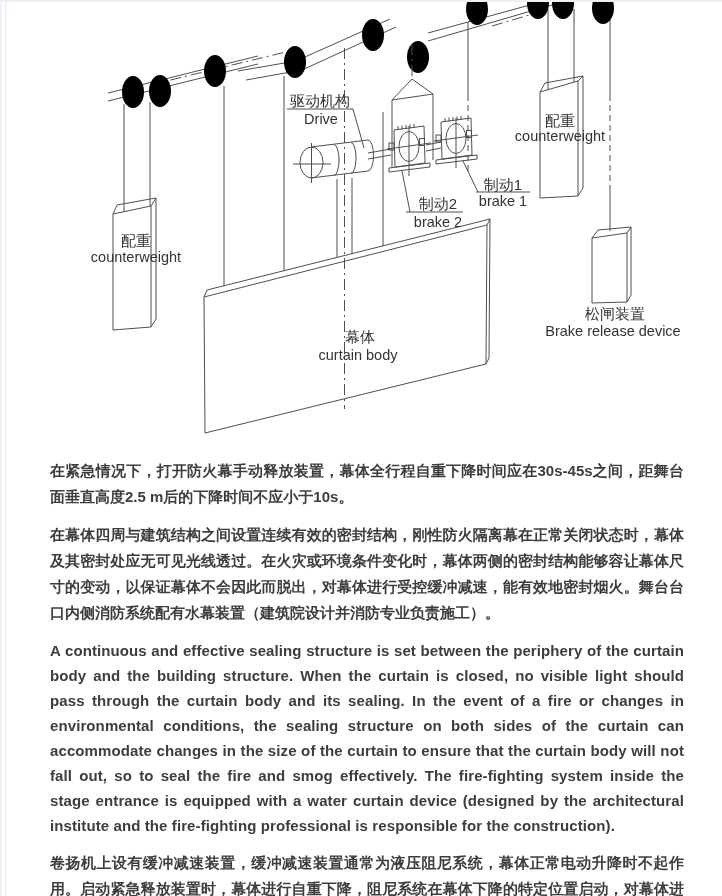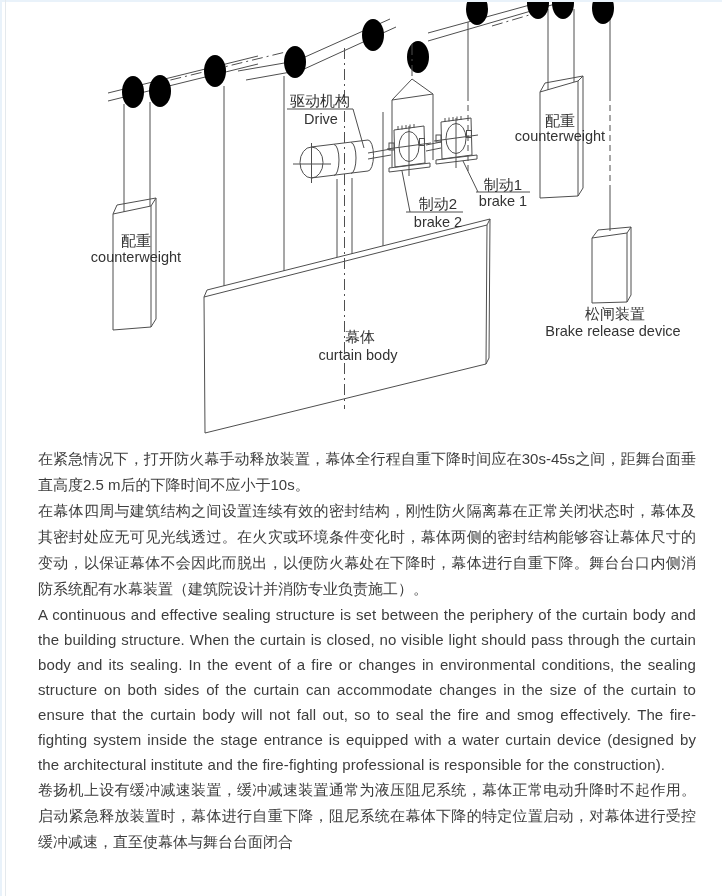--- a/index.html
+++ b/index.html
@@ -16,21 +16,21 @@
     stroke:#4f4f4f;stroke-width:1;fill:none;
     stroke-linecap:butt;stroke-linejoin:miter;
   }
   .ln .dd{stroke-dasharray:11 4 2 4;}
   .ln .dsh{stroke-dasharray:6 4;}
   .lbl text{fill:#333;stroke:none;text-anchor:middle;}
   .lbl .cnl{font-size:15px;font-family:"Liberation Sans","DejaVu Sans",sans-serif;}
   .lbl .enl{font-size:14.5px;font-family:"Liberation Sans","DejaVu Sans",sans-serif;}
 
   .textcol{position:relative;padding:4px 26px 0 38px;}
-  .textcol p{margin:0;color:#3d3d3d;text-align:justify;}
+  .textcol p{margin:12px;color:#3d3d3d;text-align:justify;font-weight:bold;}
   p.cn{font-size:15px;line-height:26px;}
   p.en{font-size:15px;line-height:25px;letter-spacing:0.1px;}
   .gap{margin-top:10px;}
   .gap2{margin-top:8px;}
 </style>
 </head>
 <body>
 
 <div class="edge-top"></div>
 <div class="edge-left"></div>
@@ -164,16 +164,16 @@
     <text class="cnl" x="360" y="342">幕体</text>
     <text class="enl" x="358" y="360">curtain body</text>
 
     <text class="cnl" x="615" y="319">松闸装置</text>
     <text class="enl" x="613" y="336">Brake release device</text>
   </g>
 </svg>
 
 <div class="textcol">
   <p class="cn">在紧急情况下，打开防火幕手动释放装置，幕体全行程自重下降时间应在30s-45s之间，距舞台面垂直高度2.5 m后的下降时间不应小于10s。</p>
-  <p class="cn gap">在幕体四周与建筑结构之间设置连续有效的密封结构，刚性防火隔离幕在正常关闭状态时，幕体及其密封处应无可见光线透过。在火灾或环境条件变化时，幕体两侧的密封结构能够容让幕体尺寸的变动，以保证幕体不会因此而脱出，以便防火幕处在下降时，幕体进行自重下降。舞台台口内侧消防系统配有水幕装置（建筑院设计并消防专业负责施工）。</p>
+  <p class="cn gap">在幕体四周与建筑结构之间设置连续有效的密封结构，刚性防火隔离幕在正常关闭状态时，幕体及其密封处应无可见光线透过。在火灾或环境条件变化时，幕体两侧的密封结构能够容让幕体尺寸的变动，以保证幕体不会因此而脱出，对幕体进行受控缓冲减速，能有效地密封烟火。舞台台口内侧消防系统配有水幕装置（建筑院设计并消防专业负责施工）。</p>
   <p class="en">A continuous and effective sealing structure is set between the periphery of the curtain body and the building structure. When the curtain is closed, no visible light should pass through the curtain body and its sealing. In the event of a fire or changes in environmental conditions, the sealing structure on both sides of the curtain can accommodate changes in the size of the curtain to ensure that the curtain body will not fall out, so to seal the fire and smog effectively. The fire-fighting system inside the stage entrance is equipped with a water curtain device (designed by the architectural institute and the fire-fighting professional is responsible for the construction).</p>
   <p class="cn gap2">卷扬机上设有缓冲减速装置，缓冲减速装置通常为液压阻尼系统，幕体正常电动升降时不起作用。启动紧急释放装置时，幕体进行自重下降，阻尼系统在幕体下降的特定位置启动，对幕体进行受控缓冲减速，直至使幕体与舞台台面闭合</p>
 </div>
 
 </body></html>

